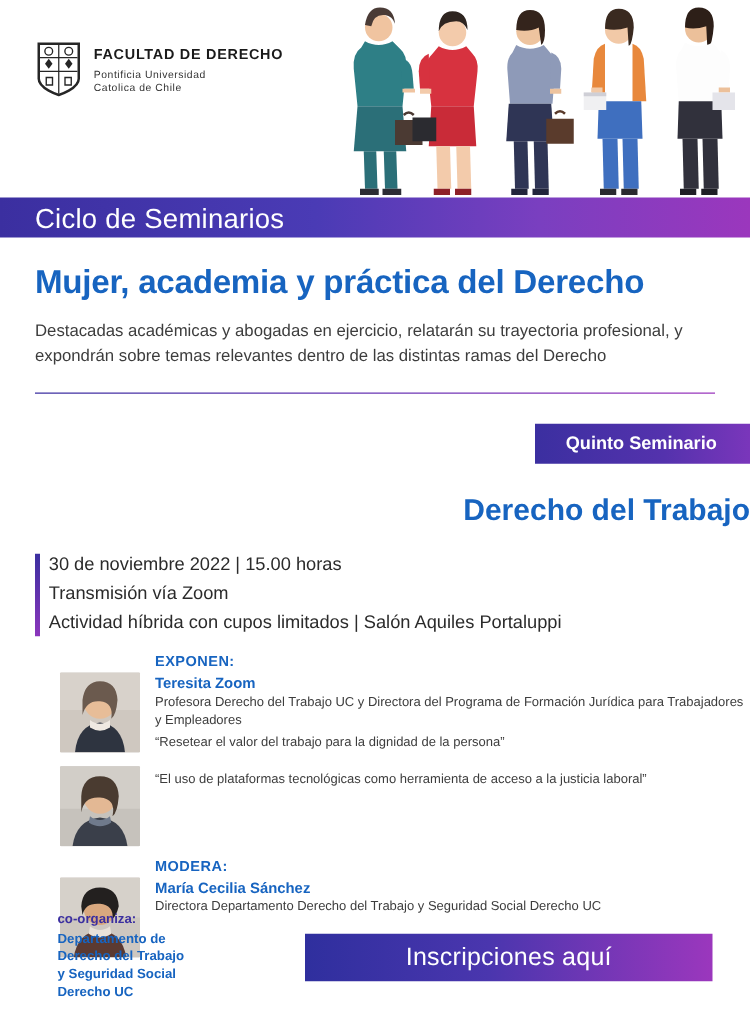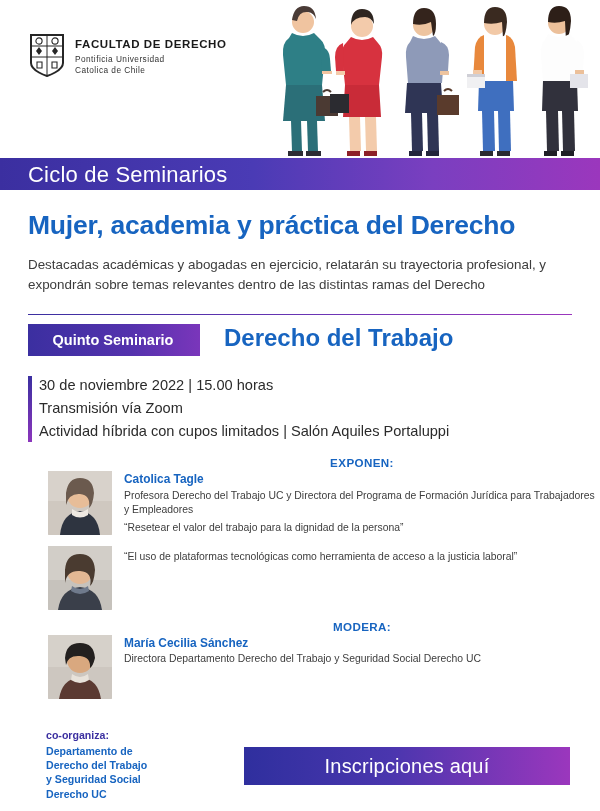--- a/index.html
+++ b/index.html
@@ -95,25 +95,26 @@
   }
 
   .divider {
     margin: 18px 28px 0 28px;
     height: 1.6px;
     background: linear-gradient(90deg, #3b2fa0 0%, #6c35b5 55%, #9b37bd 100%);
   }
 
   
   .seminar-row {
-    margin: 9px 0 0 0;
+    margin: 24px 0 0 0;
     display: flex;
-    align-items: flex-start;
+    align-items: flex-end;
     gap: 24px;
     padding-left: 28px;
+    flex-direction: column;
   }
   .seminar-badge {
     background: linear-gradient(90deg, #3b2fa0 0%, #5432ad 60%, #7a36bb 100%);
     color: #fff;
     font-size: 14.5px;
     font-weight: bold;
     padding: 8px 16px 8px 14px;
     min-width: 172px;
     text-align: center;
   }
@@ -145,21 +146,20 @@
 
   
   .speakers { margin: 14px 0 0 48px; }
   .sp-heading {
     font-size: 11.6px;
     font-weight: bold;
     color: #1764c0;
     letter-spacing: 0.4px;
     margin-left: 76px;
     margin-bottom: 2px;
-    text-align: center;
   }
   .sp-row {
     display: flex;
     gap: 12px;
     margin-bottom: 10px;
     align-items: flex-start;
   }
   .sp-photo {
     width: 64px;
     height: 64px;
@@ -371,21 +371,21 @@
       <svg width="64" height="64" viewBox="0 0 64 64">
         <rect width="64" height="64" fill="#cfc8c0"></rect>
         <rect x="0" y="0" width="64" height="30" fill="#d8d2cb"></rect>
         <path d="M12 64 q2 -22 20 -24 q18 2 20 24 z" fill="#2e3440"></path>
         <circle cx="32" cy="24" r="13" fill="#e7bd98"></circle>
         <path d="M18 22 q2 -15 14 -15 q13 0 14 15 q-1 12 -5 15 q2 -13 -9 -14 q-11 -1 -14 11 z" fill="#6b5a4e"></path>
         <path d="M24 38 q8 6 16 0 l0 6 q-8 5 -16 0 z" fill="#efe9e2"></path>
       </svg>
     </div>
     <div class="sp-info">
-      <div class="sp-name">Catolica Tagle</div>
+      <div class="sp-name">Teresita Zoom</div>
       <div class="sp-role">Profesora Derecho del Trabajo UC y Directora del Programa de Formación Jurídica para Trabajadores y Empleadores</div>
       <div class="sp-talk">“Resetear el valor del trabajo para la dignidad de la persona”</div>
     </div>
   </div>
 
   <div class="sp-row">
     <div class="sp-photo">
       <svg width="64" height="64" viewBox="0 0 64 64">
         <rect width="64" height="64" fill="#c6c2bc"></rect>
         <rect x="0" y="0" width="64" height="34" fill="#d2cec8"></rect>

